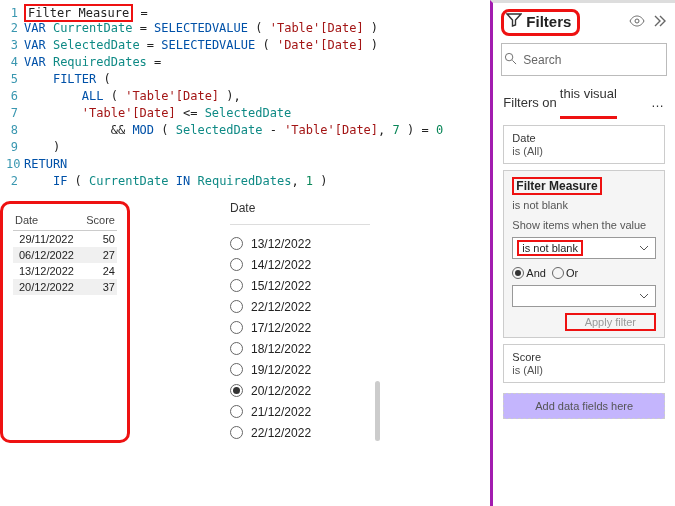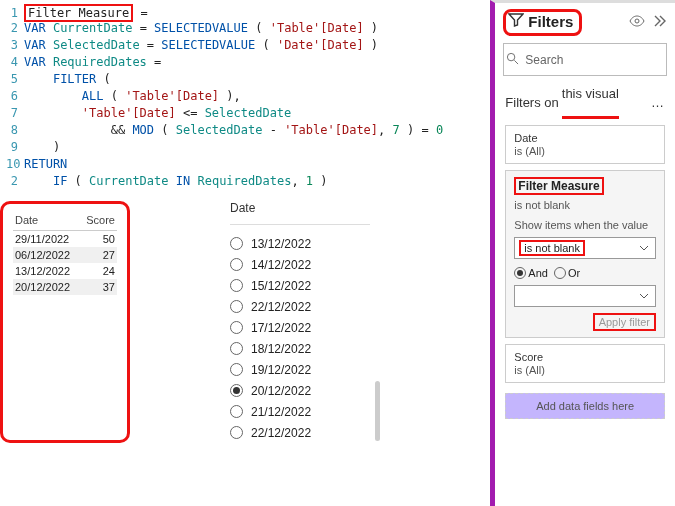--- a/index.html
+++ b/index.html
@@ -1,35 +1,35 @@
 <!DOCTYPE html>
 <html><head>
 <meta charset="utf-8">
 <style>
   * { box-sizing: border-box; margin: 0; padding: 0; }
   body { font-family: "Segoe UI", Arial, sans-serif; font-size: 12px; color: #222; width: 675px; height: 506px; }
   .root { display: flex; width: 675px; height: 506px; }
   .left { width: 487px; padding: 4px 6px 6px 0; }
-  .right { width: 188px; border-left: 5px solid #a21caf; border-top: 3px solid #ddd; padding-top: 4px; margin-left: 12px; }
+  .right { width: 188px; border-left: 3px solid #a21caf; border-top: 3px solid #ddd; padding-top: 4px; margin-left: 12px; }
   
   .editor { font-family: Consolas, monospace; font-size: 12px; padding-left: 6px; }
   .edline { display: flex; align-items: baseline; height: 17px; white-space: pre; }
   .gutter { width: 18px; text-align: right; color: #3a97b0; padding-right: 6px; }
   .tok-kw { color: #0051a8; }
   .tok-var { color: #0f8a85; }
   .tok-fn { color: #0051a8; }
   .tok-str { color: #a31515; }
   .tok-num { color: #098658; }
   
   .below { display: flex; margin-top: 10px; }
   .table-wrap { border: 3px solid #e11; border-radius: 10px; padding: 6px 10px 4px 10px; width: 130px; }
   .tbl { width: 100%; border-collapse: collapse; font-size: 11px; }
   .tbl th { text-align: left; font-weight: normal; color: #444; padding: 4px 2px; }
   .tbl th.r { text-align: right; }
-  .tbl td { padding: 2px 2px; }
+  .tbl td { padding: 2px 2px; text-align: center; }
   .tbl td.r { text-align: right; }
   .tbl tbody tr:first-child td { border-top: 1px solid #ccc; }
   .tbl tbody tr:nth-child(even) { background: #f0f0f0; }
   .slicer { margin-left: 100px; width: 140px; position: relative; }
   .slicer .hdr { font-size: 12px; color: #333; height: 24px; border-bottom: 1px solid #ddd; margin-bottom: 8px; }
   .srow { display: flex; align-items: center; height: 21px; }
   .srow .rad { width: 13px; height: 13px; border: 1px solid #666; border-radius: 50%; margin-right: 8px; display: flex; align-items: center; justify-content: center; }
   .srow.sel .rad::after { content:""; width:7px; height:7px; background:#333; border-radius:50%; }
   .scroll { position: absolute; right: -10px; top: 180px; width: 5px; height: 60px; background: #ccc; border-radius: 3px; }
   
@@ -52,21 +52,21 @@
   .fm-label { display:inline-block; border:2px solid #e11; padding:0 2px; font-weight:600; font-size:12px; }
   .fm-sub { color:#555; margin-top:4px; font-size:11px; }
   .fm-desc { color:#555; margin-top:8px; font-size:11px; }
   .dd { margin-top:6px; height:22px; border:1px solid #999; background:#fff; display:flex; align-items:center; position:relative; }
   .dd .ddw { border:2px solid #e11; padding:0 3px; margin-left:4px; font-size:11px; }
   .dd .chev { position:absolute; right:6px; }
   .logic { margin-top:8px; display:flex; align-items:center; gap:0; font-size:11px; }
   .logic .rad { width:12px; height:12px; border:1px solid #666; border-radius:50%; display:flex; align-items:center; justify-content:center; margin-right:2px; }
   .logic .rad.sel::after { content:""; width:6px; height:6px; background:#333; border-radius:50%; }
   .applyrow { margin-top:6px; display:flex; justify-content:flex-end; }
-  .applybtn { border:2px solid #e11; padding:1px 4px; color:#999; font-size:11px; }
+  .applybtn { border:2px solid #e11; padding:1px 18px; color:#999; font-size:11px; }
   .well { margin:10px 10px; border:1px dashed #ccc; background:#c4b5fd; height:26px; display:flex; align-items:center; justify-content:center; color:#555; font-size:11px; }
 </style>
 </head>
 <body>
 
 <div class="root">
   <div class="left">
 
     <div class="editor" id="editor">
         <div class="edline"><span class="gutter">1</span><span style="border: 2px solid rgb(238, 17, 17); padding: 0px 2px;">Filter Measure</span><span> =</span></div>

